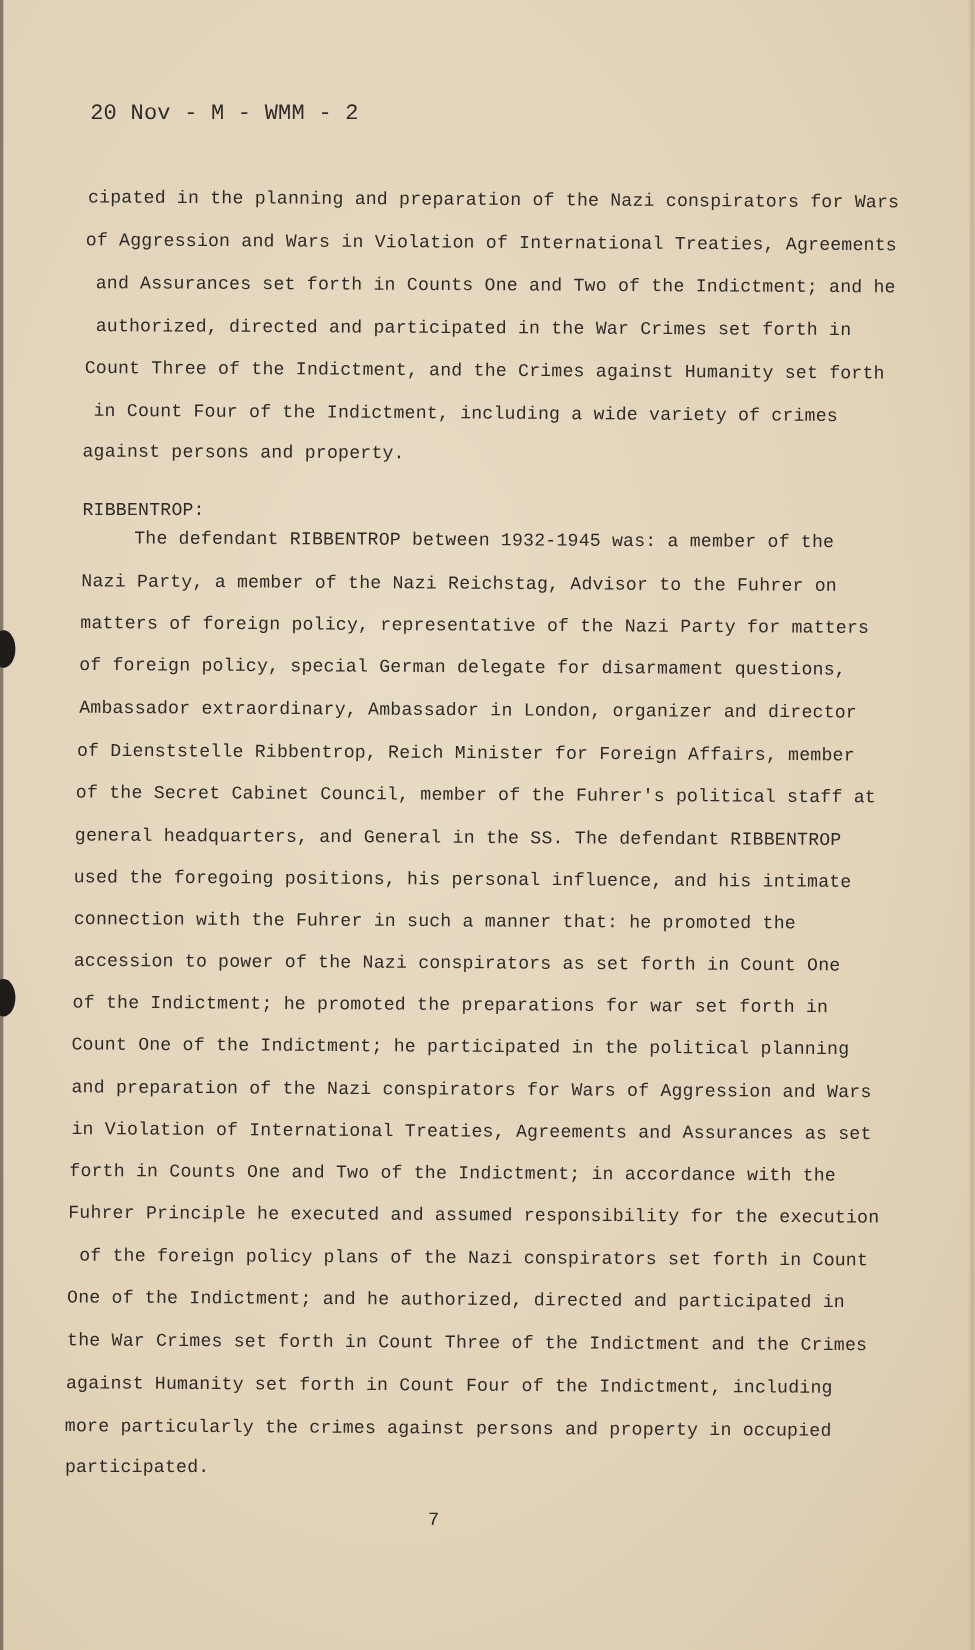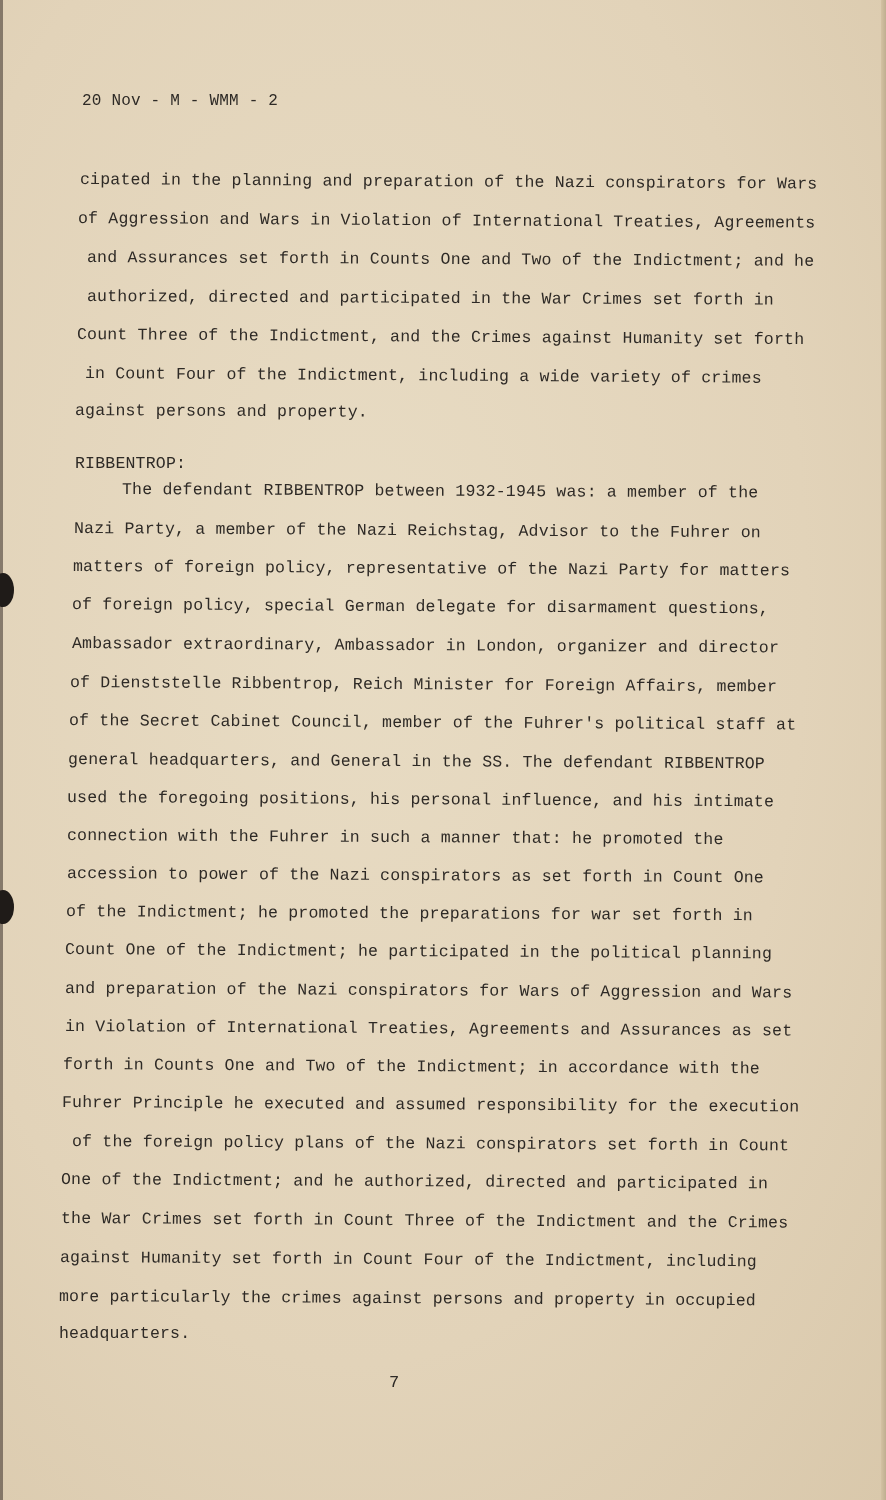--- a/index.html
+++ b/index.html
@@ -23,21 +23,21 @@
     .punch {
       position: absolute; left: -8px; width: 22px; height: 34px; border-radius: 50%;
       background: #1f1b18;
     }
     .punch.p1 { top: 573px; }
     .punch.p2 { top: 890px; }
     .line {
       position: absolute; white-space: nowrap; font-size: 16.5px; letter-spacing: 0.2px;
       transform-origin: left center;
     }
-    .header { left: 82px; top: 92px; font-size: 16px; }
+    .header { left: 82px; top: 92px; font-size: 20px; }
     .page-number { left: 389px; top: 1373px; font-size: 17px; }
   </style>
 </head>
 <body>
 
 <div class="page">
   <div class="edge-left"></div>
   <div class="edge-right"></div>
   <div class="punch p1"></div>
   <div class="punch p2"></div>
@@ -68,16 +68,16 @@
   <div class="line" style="left:65px;top:940px;transform:rotate(0.35deg);">Count One of the Indictment; he participated in the political planning</div>
   <div class="line" style="left:65px;top:979px;transform:rotate(0.35deg);">and preparation of the Nazi conspirators for Wars of Aggression and Wars</div>
   <div class="line" style="left:65px;top:1017px;transform:rotate(0.35deg);">in Violation of International Treaties, Agreements and Assurances as set</div>
   <div class="line" style="left:63px;top:1055px;transform:rotate(0.35deg);">forth in Counts One and Two of the Indictment; in accordance with the</div>
   <div class="line" style="left:62px;top:1093px;transform:rotate(0.35deg);">Fuhrer Principle he executed and assumed responsibility for the execution</div>
   <div class="line" style="left:72px;top:1132px;transform:rotate(0.35deg);">of the foreign policy plans of the Nazi conspirators set forth in Count</div>
   <div class="line" style="left:61px;top:1170px;transform:rotate(0.35deg);">One of the Indictment; and he authorized, directed and participated in</div>
   <div class="line" style="left:61px;top:1209px;transform:rotate(0.35deg);">the War Crimes set forth in Count Three of the Indictment and the Crimes</div>
   <div class="line" style="left:60px;top:1248px;transform:rotate(0.35deg);">against Humanity set forth in Count Four of the Indictment, including</div>
   <div class="line" style="left:59px;top:1287px;transform:rotate(0.35deg);">more particularly the crimes against persons and property in occupied</div>
-  <div class="line" style="left:59px;top:1324px;">headquarters.</div>
+  <div class="line" style="left:59px;top:1324px;">participated.</div>
 
   <div class="line page-number">7</div>
 </div>
 
 </body></html>

